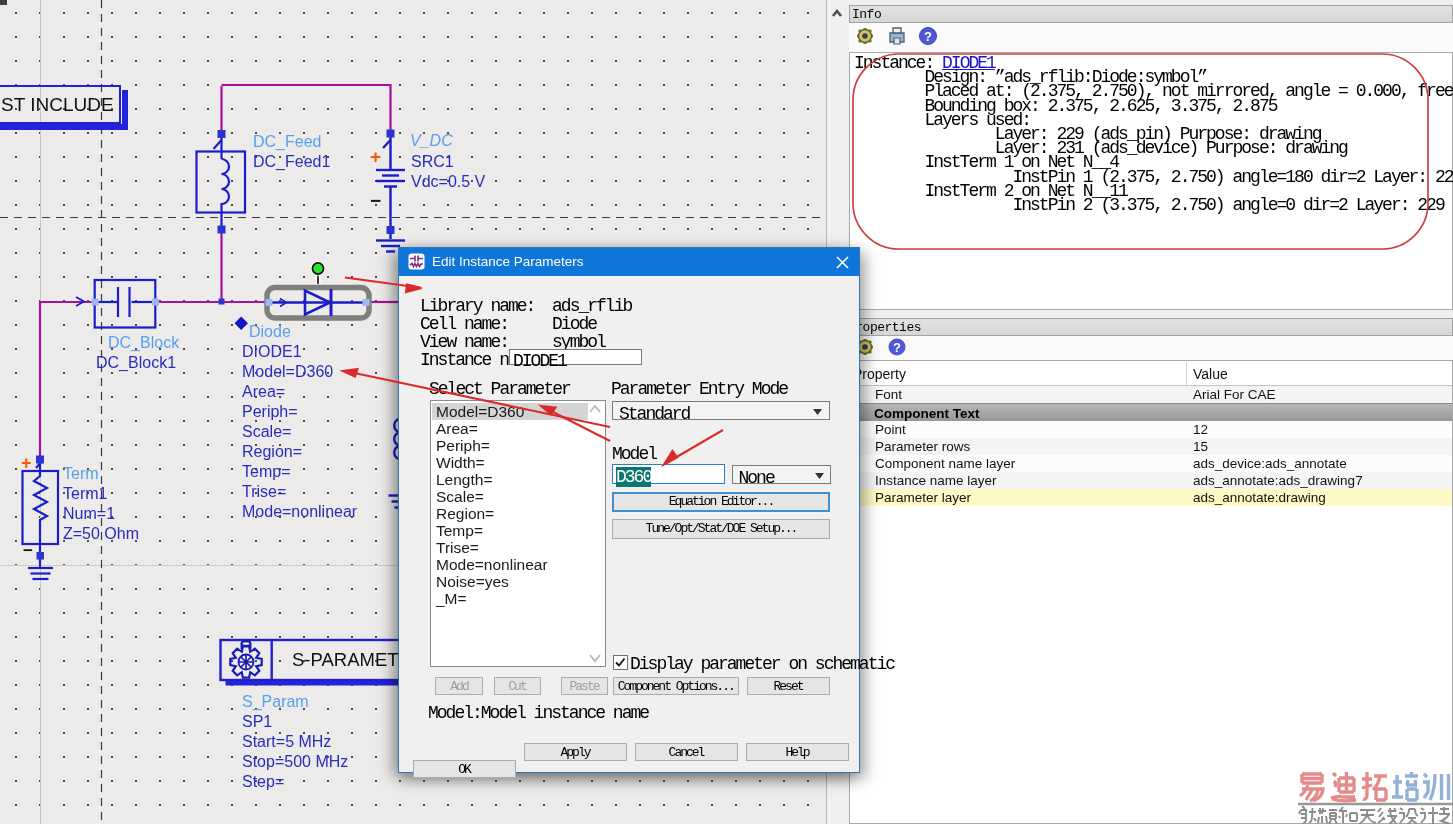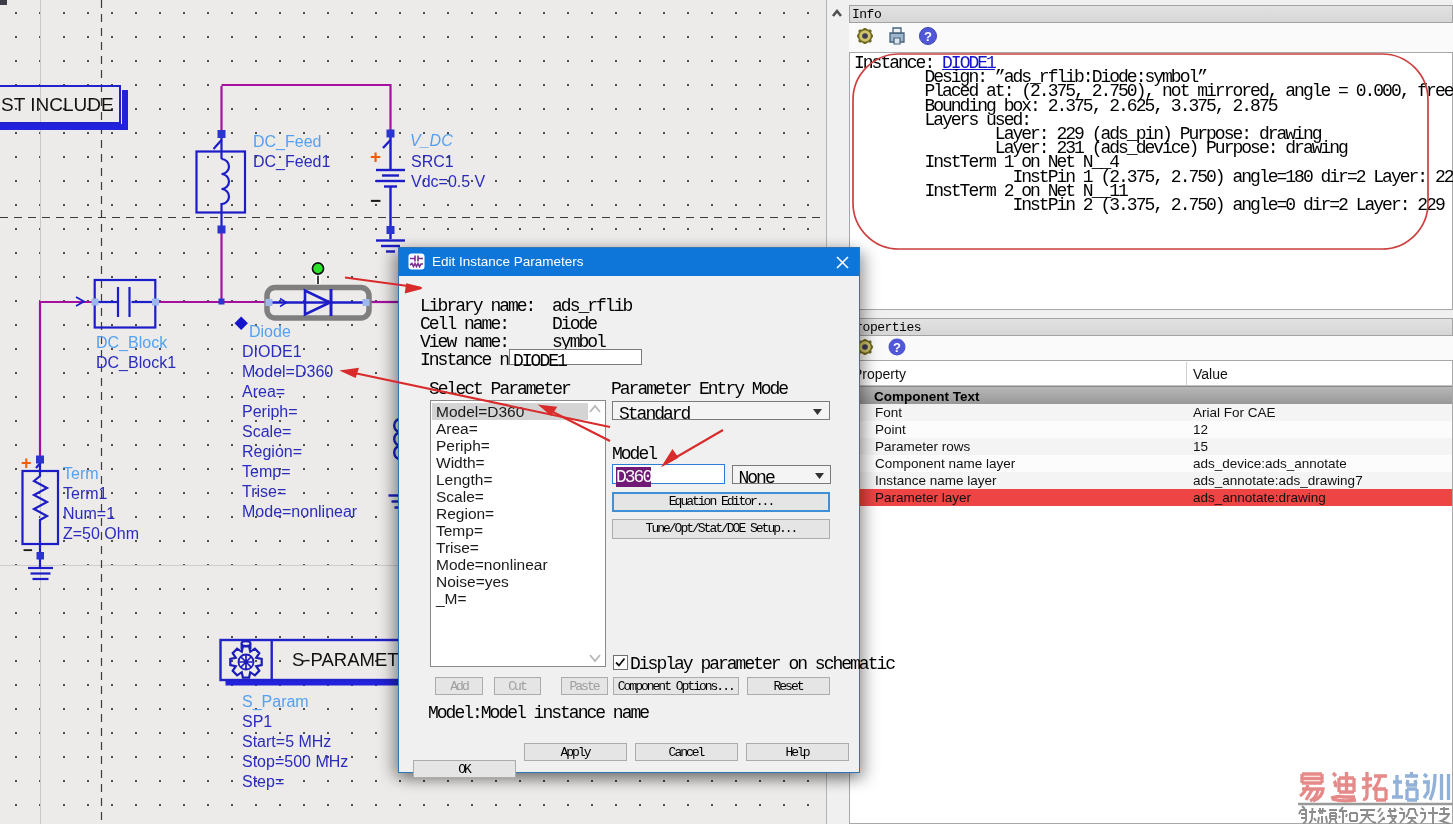--- a/index.html
+++ b/index.html
@@ -153,21 +153,21 @@
   <div class="abs" style="left:122px;top:90px;width:6px;height:40px;background:#2222dd;"></div>
   <div class="abs" style="left:0px;top:124px;width:128px;height:6px;background:#2222dd;"></div>
   <div class="abs" style="left:-40px;top:85px;width:157px;height:35px;border:2.4px solid #2222cc;"></div>
   <div class="abs" style="left:1px;top:94px;font-size:19px;color:#111;">ST INCLUDE</div>
 
   <div class="lbl lt" style="left:253px;top:132px;">DC_Feed</div>
   <div class="lbl" style="left:253px;top:152px;">DC_Feed1</div>
   <div class="lbl lt" style="left:410px;top:131px;font-style:italic;">V_DC</div>
   <div class="lbl" style="left:411px;top:152px;">SRC1</div>
   <div class="lbl" style="left:411px;top:172px;">Vdc=0.5 V</div>
-  <div class="lbl lt" style="left:96px;top:333px;">DC_Block</div>
+  <div class="lbl lt" style="left:108px;top:333px;">DC_Block</div>
   <div class="lbl" style="left:96px;top:353px;">DC_Block1</div>
   <div class="lbl lt" style="left:249px;top:322px;">Diode</div>
   <div class="lbl" style="left:242px;top:342px;">DIODE1<br>Model=D360<br>Area=<br>Periph=<br>Scale=<br>Region=<br>Temp=<br>Trise=<br>Mode=nonlinear</div>
   <div class="lbl lt" style="left:63px;top:464px;">Term</div>
   <div class="lbl" style="left:63px;top:484px;">Term1<br>Num=1<br>Z=50 Ohm</div>
   <div class="lbl lt" style="left:242px;top:692px;">S_Param</div>
   <div class="lbl" style="left:242px;top:712px;">SP1<br>Start=5 MHz<br>Stop=500 MHz<br>Step=</div>
 </div>
 
 <div id="rgutter" class="abs"></div>
@@ -240,29 +240,29 @@
   </g>
 </svg>
 <div class="pwhite" style="left:849px;top:360px;width:604px;height:464px;"></div>
 
 <div class="abs" style="left:850px;top:362px;width:602px;height:23px;border-bottom:1px solid #c3c3c3;">
   <div class="abs" style="left:3px;top:4px;font-size:14px;color:#111;">Property</div>
   <div class="abs" style="left:343px;top:4px;font-size:14px;color:#111;">Value</div>
   <div class="abs" style="left:336px;top:0;width:1px;height:23px;background:#d0d0d0;"></div>
 </div>
 <div class="abs" style="left:850px;top:386px;width:602px;">
+  <div style="height:17px;background:#f4f4f4;font-size:13.5px;color:#111;"><span style="margin-left:25px;line-height:17px;display:inline-block;">Font</span><span style="position:absolute;left:343px;line-height:17px;">Arial For CAE</span></div>
   <div style="height:17.5px;background:linear-gradient(#b7b7b7,#989898);border-top:1px solid #8a8a8a;box-sizing:border-box;">
     <span style="margin-left:24px;font-size:13.5px;font-weight:bold;color:#000;line-height:17px;display:inline-block;">Component Text</span>
   </div>
-  <div style="height:17px;background:#f4f4f4;font-size:13.5px;color:#111;"><span style="margin-left:25px;line-height:17px;display:inline-block;">Font</span><span style="position:absolute;left:343px;line-height:17px;">Arial For CAE</span></div>
   <div style="height:17px;background:#fcfcfc;font-size:13.5px;color:#111;position:relative;"><span style="margin-left:25px;line-height:17px;display:inline-block;">Point</span><span style="position:absolute;left:343px;line-height:17px;">12</span></div>
   <div style="height:17px;background:#f4f4f4;font-size:13.5px;color:#111;position:relative;"><span style="margin-left:25px;line-height:17px;display:inline-block;">Parameter rows</span><span style="position:absolute;left:343px;line-height:17px;">15</span></div>
   <div style="height:17px;background:#fcfcfc;font-size:13.5px;color:#111;position:relative;"><span style="margin-left:25px;line-height:17px;display:inline-block;">Component name layer</span><span style="position:absolute;left:343px;line-height:17px;text-align:center;">ads_device:ads_annotate</span></div>
   <div style="height:17px;background:#f4f4f4;font-size:13.5px;color:#111;position:relative;"><span style="margin-left:25px;line-height:17px;display:inline-block;">Instance name layer</span><span style="position:absolute;left:343px;line-height:17px;">ads_annotate:ads_drawing7</span></div>
-  <div style="height:17px;background:#ef4444;font-size:13.5px;color:#111;position:relative;"><span style="margin-left:25px;line-height:17px;display:inline-block;">Parameter layer</span><span style="position:absolute;left:343px;line-height:17px;">ads_annotate:drawing</span></div>
+  <div style="height:17px;background:#fef9c3;font-size:13.5px;color:#111;position:relative;"><span style="margin-left:25px;line-height:17px;display:inline-block;">Parameter layer</span><span style="position:absolute;left:343px;line-height:17px;">ads_annotate:drawing</span></div>
 </div>
 
 <div id="dlg" class="abs">
   <div id="dlgtitle">
     <svg style="position:absolute;left:9px;top:5px" width="18" height="18">
       <rect x="0.5" y="0.5" width="16" height="16" rx="3" fill="#fff"></rect>
       <g stroke="#7a2d8e" stroke-width="1.6" fill="none">
         <path d="M2,5.5 H7 M7,2.5 V8.5 M10,2.5 V8.5 M10,5.5 H15"></path>
         <path d="M2,12 L4,10.5 L5.5,13.5 L7,10.5 L8.5,13.5 L10,10.5 L11.5,13.5 L13,11 H15"></path>
       </g>
@@ -309,21 +309,21 @@
   <div class="ddown" style="left:213px;top:152.5px;width:218px;height:19px;">
     <span class="mono" style="position:absolute;left:6px;top:2px;">Standard</span>
     <svg style="position:absolute;right:6px;top:7px" width="10" height="7">
         <path d="M0,0 H9 L4.5,6 Z" fill="#333"></path>
       </svg>
   </div>
 
   <div class="abs mono" style="left:213px;top:196px;">Model</div>
 
   <div class="fld" style="left:213px;top:215.5px;width:113px;height:20px;border:1px solid #2d7dd2;">
-    <span class="mono" style="position:absolute;left:3px;top:2px;background:#701a75;color:#fff;">D360</span>
+    <span class="mono" style="position:absolute;left:3px;top:2px;background:#0f766e;color:#fff;">D360</span>
   </div>
   <div class="ddown" style="left:332.5px;top:216.5px;width:99px;height:19px;">
     <span class="mono" style="position:absolute;left:6px;top:2px;">None</span>
     <svg style="position:absolute;right:5px;top:7px" width="10" height="7">
         <path d="M0,0 H9 L4.5,6 Z" fill="#333"></path>
       </svg>
   </div>
 
   <div class="btn" style="left:213px;top:243.5px;width:218px;height:20px;border:2px solid #4090d8;line-height:16px;">Equation Editor...</div>
   <div class="btn" style="left:213px;top:270.5px;width:218px;height:20px;line-height:18px;">Tune/Opt/Stat/DOE Setup...</div>

